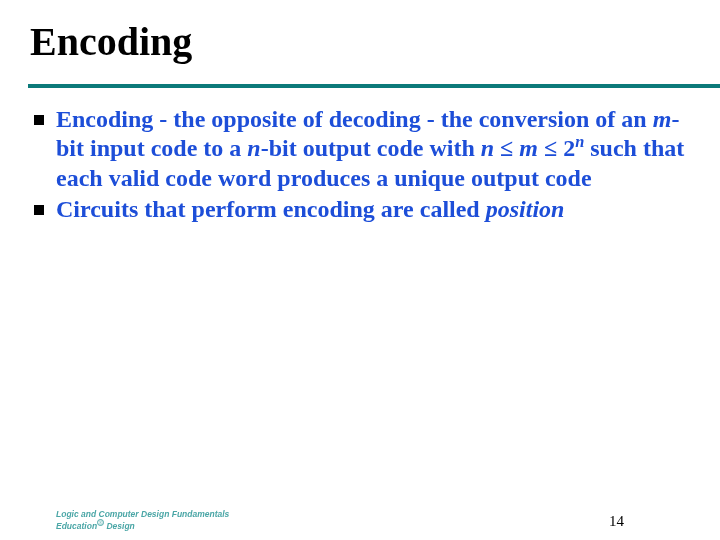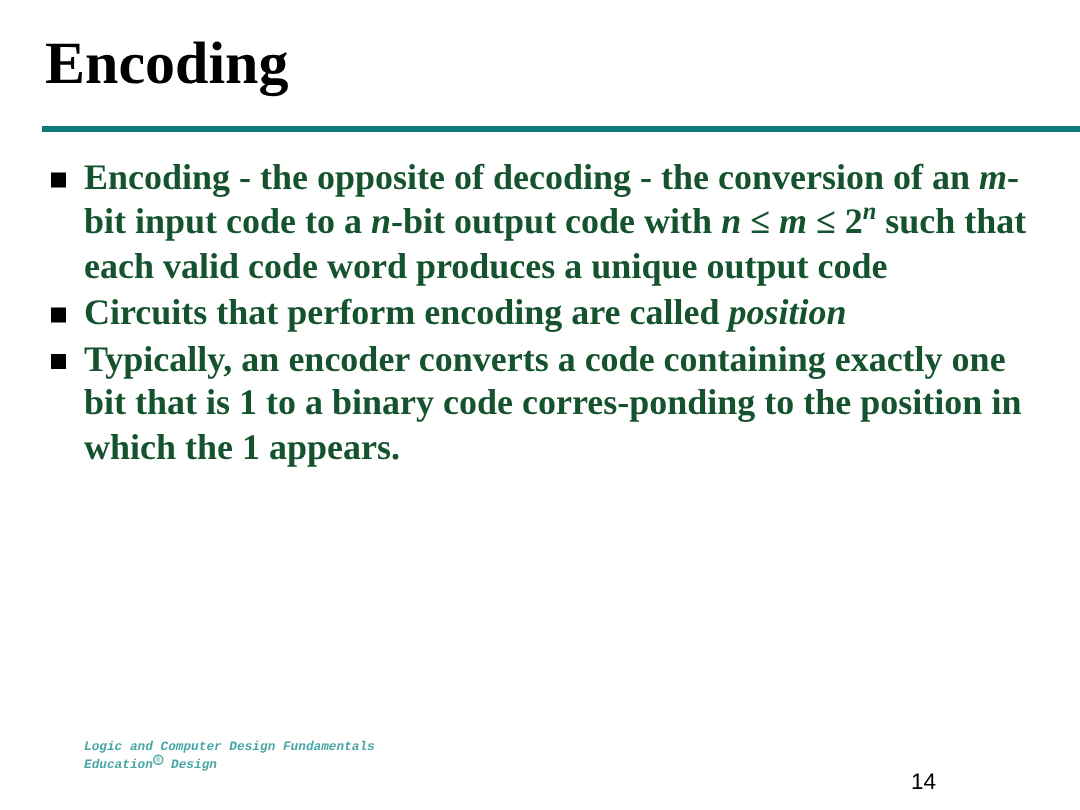--- a/index.html
+++ b/index.html
@@ -45,75 +45,71 @@
     width: 10px;
     height: 10px;
     background: #000;
     flex: none;
     margin-top: 10px;
     margin-right: 12px;
   }
   .bullet-text {
     font-size: 24px;
     line-height: 1.22;
-    color: #14532d;
+    color: #1d4ed8;
   }
   .bullet-text b { font-weight: bold; }
   .bullet-text i { font-style: italic; }
   .bullet-text i b, .bullet-text b i { font-weight: bold; font-style: italic; }
   .sup { font-size: 0.68em; vertical-align: super; line-height: 0; font-style: italic; font-weight: bold; }
   .le { font-family: "Times New Roman", serif; }
   .footer {
     position: absolute;
     left: 56px;
-    bottom: 24px;
-    font-family: Liberation Mono, monospace;
+    bottom: 8px;
+    font-family: Liberation Sans, sans-serif;
     font-size: 8.5px;
     line-height: 1.15;
     color: #4aa6a6;
   }
   .reg {
     display: inline-block;
     border: 1px solid #4aa6a6;
     border-radius: 50%;
     width: 7px; height: 7px;
     font-size: 5px;
     line-height: 6px;
     text-align: center;
     vertical-align: super;
   }
   .page-number {
     position: absolute;
     right: 96px;
     bottom: 10px;
-    font-family: Liberation Sans, sans-serif;
+    font-family: Liberation Serif, serif;
     font-size: 15px;
     color: #000;
   }
 </style>
 </head>
 <body>
 
 <div class="slide">
   <div class="title">Encoding</div>
   <div class="divider"></div>
 
   <div class="bullets">
     <div class="bullet-item">
       <div class="bullet-marker"></div>
       <div class="bullet-text"><b>Encoding - the opposite of decoding - the conversion of an <i>m</i>-bit input code to a <i>n</i>-bit output code with <i>n</i> <span class="le">≤</span> <i>m</i> <span class="le">≤</span> 2<span class="sup">n</span> such that each valid code word produces a unique output code</b></div>
     </div>
     <div class="bullet-item">
       <div class="bullet-marker"></div>
       <div class="bullet-text"><b>Circuits that perform encoding are called <i>position</i></b></div>
     </div>
-    <div class="bullet-item">
-      <div class="bullet-marker"></div>
-      <div class="bullet-text"><b>Typically, an encoder converts a code containing exactly one bit that is 1 to a binary code corres-ponding to the position in which the 1 appears.</b></div>
-    </div>
   </div>
 
   <div class="footer">
     <div>
       <i><b><span>Logic and Computer Design Fundamentals</span></b></i>
     </div>
     <div>
       <i><b><span>Education</span></b></i><span class="reg">®</span><i><b><span> Design</span></b></i>
     </div>
   </div>

